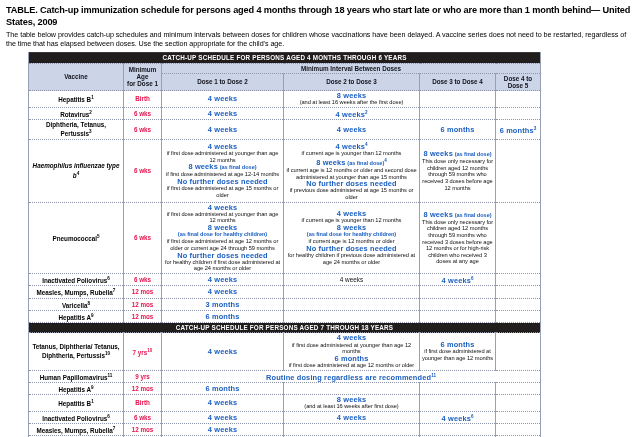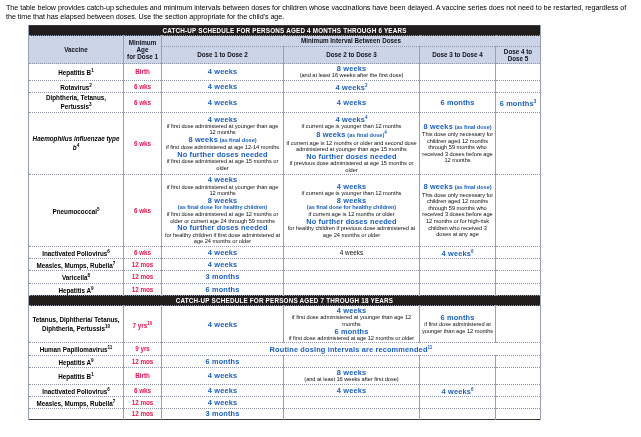--- a/index.html
+++ b/index.html
@@ -80,20 +80,21 @@
   .note{display:block;color:#111;font-weight:400;font-size:5.7px;line-height:6.6px;letter-spacing:-0.05px;}
   .sup{font-size:4.6px;vertical-align:super;font-weight:700;}
   .supk{font-size:4.6px;vertical-align:super;font-weight:700;color:#000;}
   .blank{}
 </style>
 </head>
 <body>
 
 <div class="page">
 
+  <div class="doc-title">TABLE. Catch-up immunization schedule for persons aged 4 months through 18 years who start late or who are more than 1 month behind— United States, 2009</div>
   <div class="doc-intro">The table below provides catch-up schedules and minimum intervals between doses for children whose vaccinations have been delayed. A vaccine series does not need to be restarted, regardless of the time that has elapsed between doses. Use the section appropriate for the child's age.</div>
 
   <table class="sched">
     <colgroup>
       <col style="width:95px">
       <col style="width:38px">
       <col style="width:122px">
       <col style="width:136px">
       <col style="width:76px">
       <col style="width:45px">
@@ -254,21 +255,21 @@
         <td class="cell">
           <span class="big">6 months</span>
           <span class="note">if first dose administered at younger than age 12 months</span>
         </td>
         <td class="cell blank"></td>
       </tr>
 
       <tr>
         <td class="vax"><span>Human Papillomavirus</span><span class="supk">11</span></td>
         <td class="age">9 yrs</td>
-        <td class="cell" colspan="4"><span class="big">Routine dosing intervals are recommended</span><span class="sup">11</span></td>
+        <td class="cell" colspan="4"><span class="big">Routine dosing regardless are recommended</span><span class="sup">11</span></td>
       </tr>
 
       <tr>
         <td class="vax"><span>Hepatitis A</span><span class="supk">9</span></td>
         <td class="age">12 mos</td>
         <td class="cell"><span class="big">6 months</span></td>
         <td class="cell blank"></td>
         <td class="cell blank"></td>
         <td class="cell blank"></td>
       </tr>

